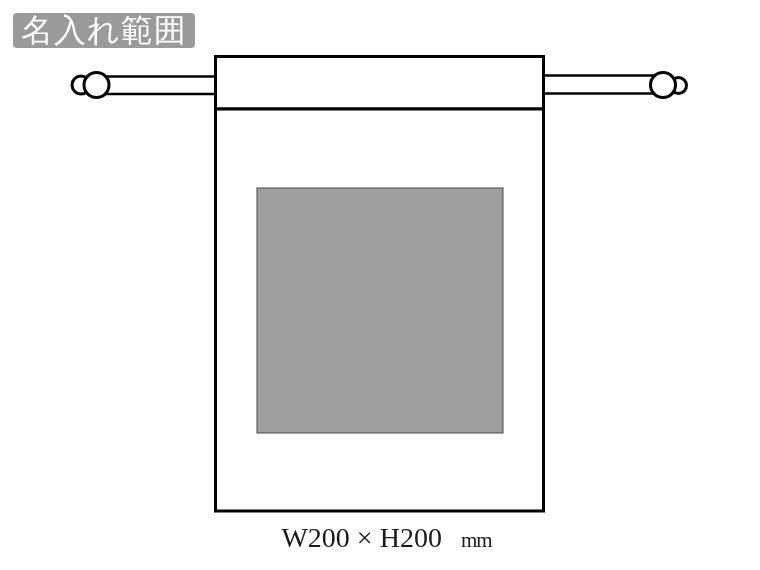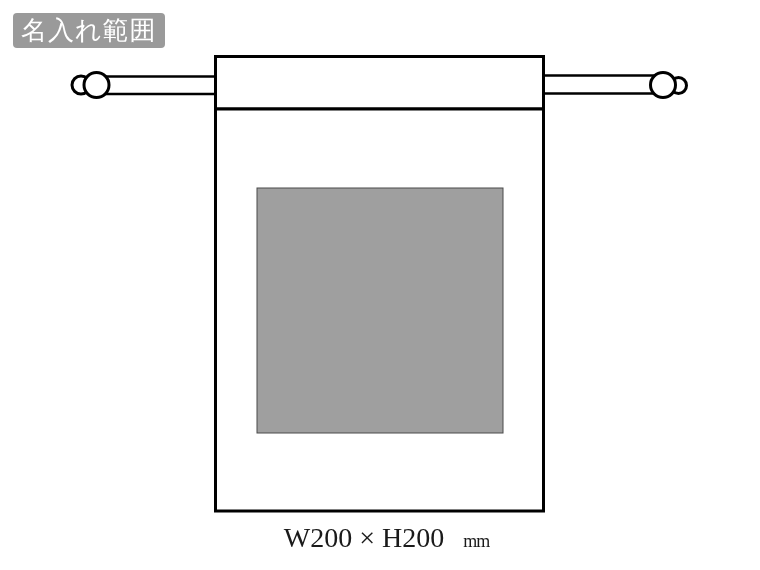--- a/index.html
+++ b/index.html
@@ -24,42 +24,42 @@
     left: 0; top: 0;
     width: 760px; height: 570px;
     display: block;
   }
   .badge {
     position: absolute;
     left: 13px;
     top: 13px;
     background: #9a9a9a;
     color: #ffffff;
-    font-size: 26px;
+    font-size: 32px;
     line-height: 35px;
     height: 35px;
     padding: 0 8px;
     border-radius: 4px;
     letter-spacing: 1px;
     white-space: nowrap;
   }
   .caption {
     position: absolute;
     left: 214px;
     top: 521px;
     width: 345px;
     text-align: center;
     color: #1a1a1a;
     font-family: "Liberation Serif", serif;
     font-size: 28px;
     line-height: 34px;
     white-space: nowrap;
   }
   .caption .unit {
-    font-size: 18px;
+    font-size: 21px;
     letter-spacing: -1px;
     margin-left: 19px;
   }
   .outline {
     fill: #ffffff;
     stroke: #000000;
   }
 </style>
 </head>
 <body>

